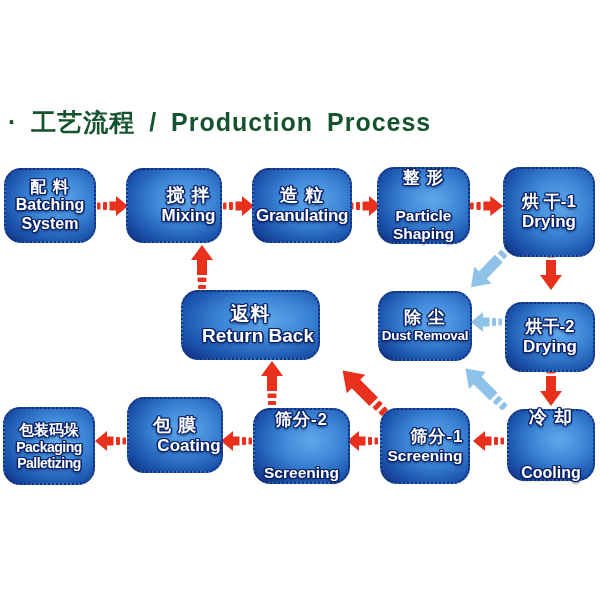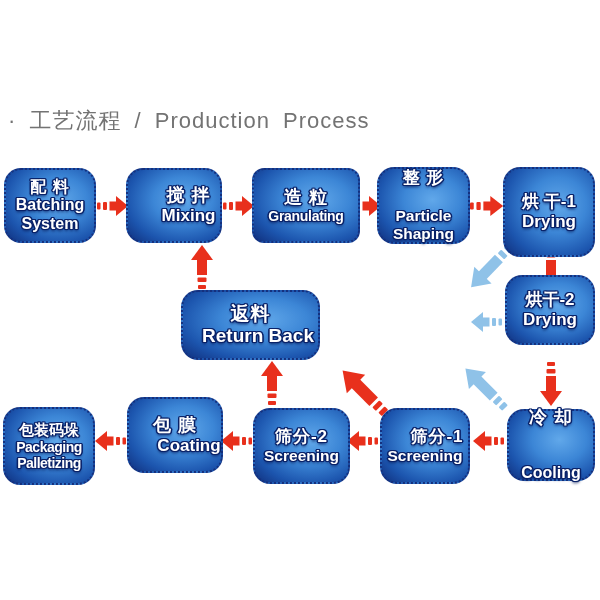--- a/index.html
+++ b/index.html
@@ -2,21 +2,21 @@
 <html><head>
 <meta charset="utf-8">
 <style>
   html,body{margin:0;padding:0;background:#fff;}
   .canvas{
     position:relative;width:600px;height:600px;background:#ffffff;overflow:hidden;
     font-family:"Liberation Sans","DejaVu Sans",sans-serif;
   }
   .title{
     position:absolute;left:8px;top:106px;
-    font-size:22px;font-weight:normal;color:#737373;
+    font-size:25px;font-weight:bold;color:#14532d;
     letter-spacing:1px;word-spacing:6px;white-space:nowrap;
   }
   .arrows{position:absolute;left:0;top:0;width:600px;height:600px;}
   .arr-red{fill:#e8301c;}
   .arr-blue{fill:#8fc2e8;}
   .node{
     position:absolute;box-sizing:border-box;
     border-radius:17px;
     border:2px dotted #15307e;
     background:radial-gradient(ellipse 95% 95% at 60% 42%, #61a8ea 0%, #3c86d6 34%, #1c55ae 64%, #0a1c64 100%);
@@ -91,57 +91,61 @@
   <div class="node" style="left:4px;top:168px;width:92px;height:75px;">
     <div class="zh" style="font-size:16px;">配 料</div>
     <div class="en" style="font-size:16px;">Batching System</div>
   </div>
 
   <div class="node" style="left:126px;top:168px;width:96px;height:75px;padding-left:29px;">
     <div class="zh">搅 拌</div>
     <div class="en" style="font-size:17px;">Mixing</div>
   </div>
 
-  <div class="node" style="left:252px;top:168px;width:108px;height:75px;border-radius:12px;">
+  <div class="node" style="left:252px;top:168px;width:100px;height:75px;">
     <div class="zh">造 粒</div>
-    <div class="en" style="font-size:14px;letter-spacing:-0.3px;white-space:nowrap;text-align:center;">Granulating</div>
+    <div class="en" style="font-size:17px;letter-spacing:-0.3px;white-space:nowrap;text-align:center;">Granulating</div>
   </div>
 
   <div class="node" style="left:377px;top:167px;width:93px;height:77px;gap:20px;">
     <div class="zh" style="font-size:17px;">整 形</div>
     <div class="en" style="font-size:15.5px;">Particle Shaping</div>
   </div>
 
   <div class="node" style="left:503px;top:167px;width:92px;height:90px;">
     <div class="zh" style="font-size:17px;letter-spacing:0;">烘 干-1</div>
     <div class="en" style="font-size:17px;">Drying</div>
   </div>
 
   <div class="node" style="left:181px;top:290px;width:139px;height:70px;">
     <div class="zh" style="font-size:19px;">返料</div>
     <div class="en" style="font-size:19px;white-space:nowrap;margin-left:15px;">Return Back</div>
   </div>
 
+  <div class="node" style="left:378px;top:291px;width:94px;height:70px;">
+    <div class="zh" style="font-size:17px;">除 尘</div>
+    <div class="en" style="font-size:13.5px;white-space:nowrap;letter-spacing:-0.3px;">Dust Removal</div>
+  </div>
 
-  <div class="node" style="left:505px;top:275px;width:90px;height:70px;">
+  <div class="node" style="left:505px;top:302px;width:90px;height:70px;">
     <div class="zh" style="font-size:17px;letter-spacing:0;">烘干-2</div>
     <div class="en" style="font-size:17px;">Drying</div>
   </div>
 
   <div class="node" style="left:507px;top:409px;width:88px;height:72px;gap:36px;">
     <div class="zh">冷 却</div>
     <div class="en" style="font-size:16px;">Cooling</div>
   </div>
 
   <div class="node" style="left:380px;top:408px;width:90px;height:76px;">
     <div class="zh" style="font-size:17px;padding-left:24px;">筛分-1</div>
     <div class="en" style="font-size:15.5px;white-space:nowrap;">Screening</div>
   </div>
 
-  <div class="node" style="left:253px;top:408px;width:97px;height:76px;">
+  <div class="node" style="left:253px;top:408px;width:97px;height:76px;justify-content:space-between;">
     <div class="zh" style="font-size:17px;">筛分-2</div>
     <div class="en" style="font-size:15.5px;white-space:nowrap;">Screening</div>
   </div>
 
   <div class="node" style="left:127px;top:397px;width:96px;height:76px;">
     <div class="zh">包 膜</div>
     <div class="en" style="font-size:17px;padding-left:28px;">Coating</div>
   </div>
 
   <div class="node" style="left:3px;top:407px;width:92px;height:78px;">

